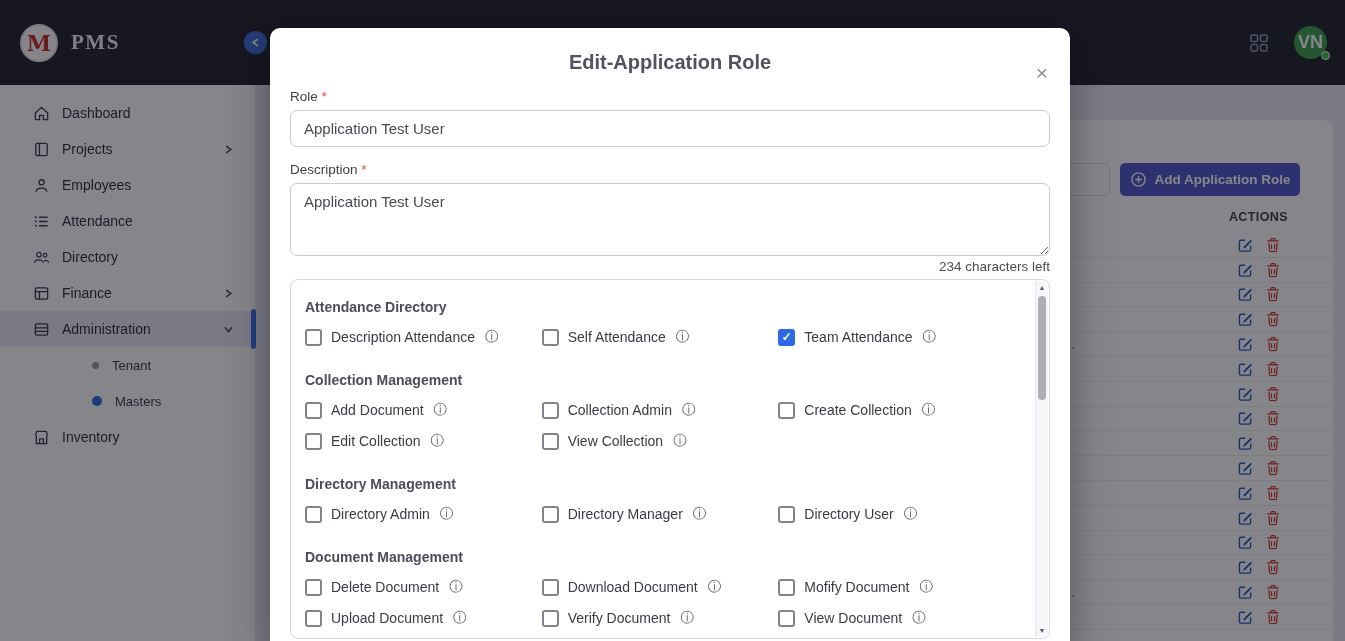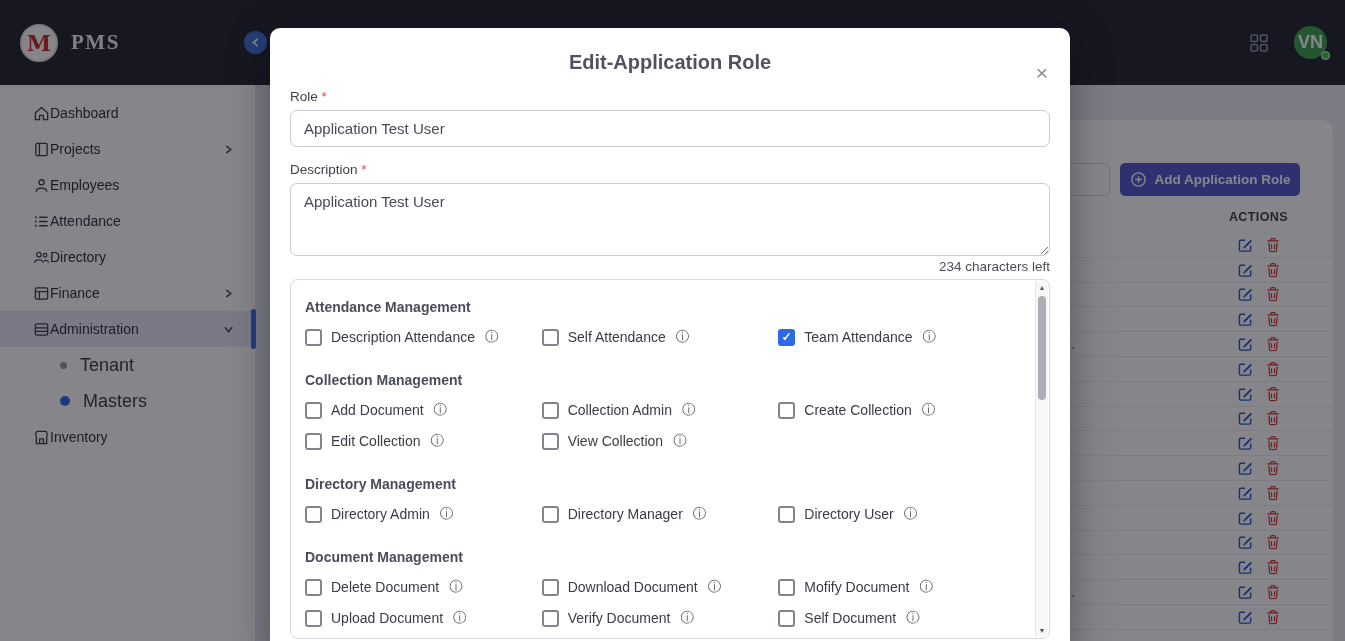--- a/index.html
+++ b/index.html
@@ -11,29 +11,29 @@
   .app { position:absolute; inset:0; }
 
   .sidebar { position:absolute; left:0; top:0; width:255px; height:641px; background:#ffffff; z-index:2; }
   .brand { height:85px; background:#23232f; display:flex; align-items:center; padding-left:20px; gap:13px; }
   .logo-circle { width:38px; height:38px; border-radius:50%; background:#fff; border:2px solid #e6e6e6;
                  display:flex; align-items:center; justify-content:center; }
   .logo-m { color:#c62a28; font-family:"DejaVu Serif", serif; font-weight:bold; font-size:22px; }
   .brand-name { color:#f2f2f5; font-size:21px; font-weight:bold; letter-spacing:1.5px;font-family:Liberation Serif, serif; }
 
   .menu { padding-top:10px; }
-  .menu-item { height:36px; display:flex; align-items:center; gap:0; padding:0 22px 0 33px;
+  .menu-item { height:36px; display:flex; align-items:center; gap:12px; padding:0 22px 0 33px;
                font-size:14px; color:#2e2e3a; cursor:pointer; position:relative; }
   .menu-item.active { background:#e9e9f7; }
   .mi-icon { width:17px; height:17px; display:flex; align-items:center; justify-content:center; flex:none; }
   .mi-chev { margin-left:auto; display:flex; }
   .mi-chev.down { transform:rotate(90deg); }
   .active-bar { position:absolute; right:-1px; top:-2px; width:5px; height:40px; background:#3a6fe8; border-radius:3px; }
-  .submenu-item { height:36px; display:flex; align-items:center; gap:13px; padding-left:60px;
-                  font-size:18px; color:#3a3a46; cursor:pointer; }
+  .submenu-item { height:36px; display:flex; align-items:center; gap:13px; padding-left:92px;
+                  font-size:13px; color:#3a3a46; cursor:pointer; }
   .dot { width:7px; height:7px; border-radius:50%; background:#9a9aa5; flex:none; }
   .dot-active { width:10px; height:10px; background:#2e6ae3; }
 
   .collapse-btn { position:absolute; left:244px; top:31px; width:23px; height:23px; border-radius:50%;
                   background:#3f6fd8; z-index:3; display:flex; align-items:center; justify-content:center; cursor:pointer; }
 
   .header { position:absolute; left:255px; top:0; right:0; height:85px; background:#23232f;
             display:flex; align-items:center; justify-content:flex-end; gap:25px; padding-right:18px; }
   .grid-icon { display:flex; cursor:pointer; }
   .avatar { width:33px; height:33px; border-radius:50%; background:#3da24c; color:#fff; font-weight:bold;
@@ -473,21 +473,21 @@
   <div class="field-label">
     <span>Description</span>
     <span class="req">*</span>
   </div>
   <textarea class="text-area" style="">Application Test User</textarea>
   <div class="chars-left">234 characters left</div>
 
   <div class="perm-box">
     <div class="perm-content">
         <div class="perm-group">
-          <div class="perm-title">Attendance Management</div>
+          <div class="perm-title">Attendance Directory</div>
           <div class="perm-grid">
             <div class="perm-item">
               <span class="cb"></span>
               <span class="perm-label">Description Attendance</span>
               <span class="info">ⓘ</span>
             </div>
             <div class="perm-item">
               <span class="cb"></span>
               <span class="perm-label">Self Attendance</span>
               <span class="info">ⓘ</span>
@@ -572,21 +572,21 @@
               <span class="perm-label">Upload Document</span>
               <span class="info">ⓘ</span>
             </div>
             <div class="perm-item">
               <span class="cb"></span>
               <span class="perm-label">Verify Document</span>
               <span class="info">ⓘ</span>
             </div>
             <div class="perm-item">
               <span class="cb"></span>
-              <span class="perm-label">Self Document</span>
+              <span class="perm-label">View Document</span>
               <span class="info">ⓘ</span>
             </div>
           </div>
         </div>
       </div>
     <div class="scrollbar">
       <span class="sb-arrow up">▲</span>
       <span class="sb-thumb"></span>
       <span class="sb-arrow down">▼</span>
     </div>

